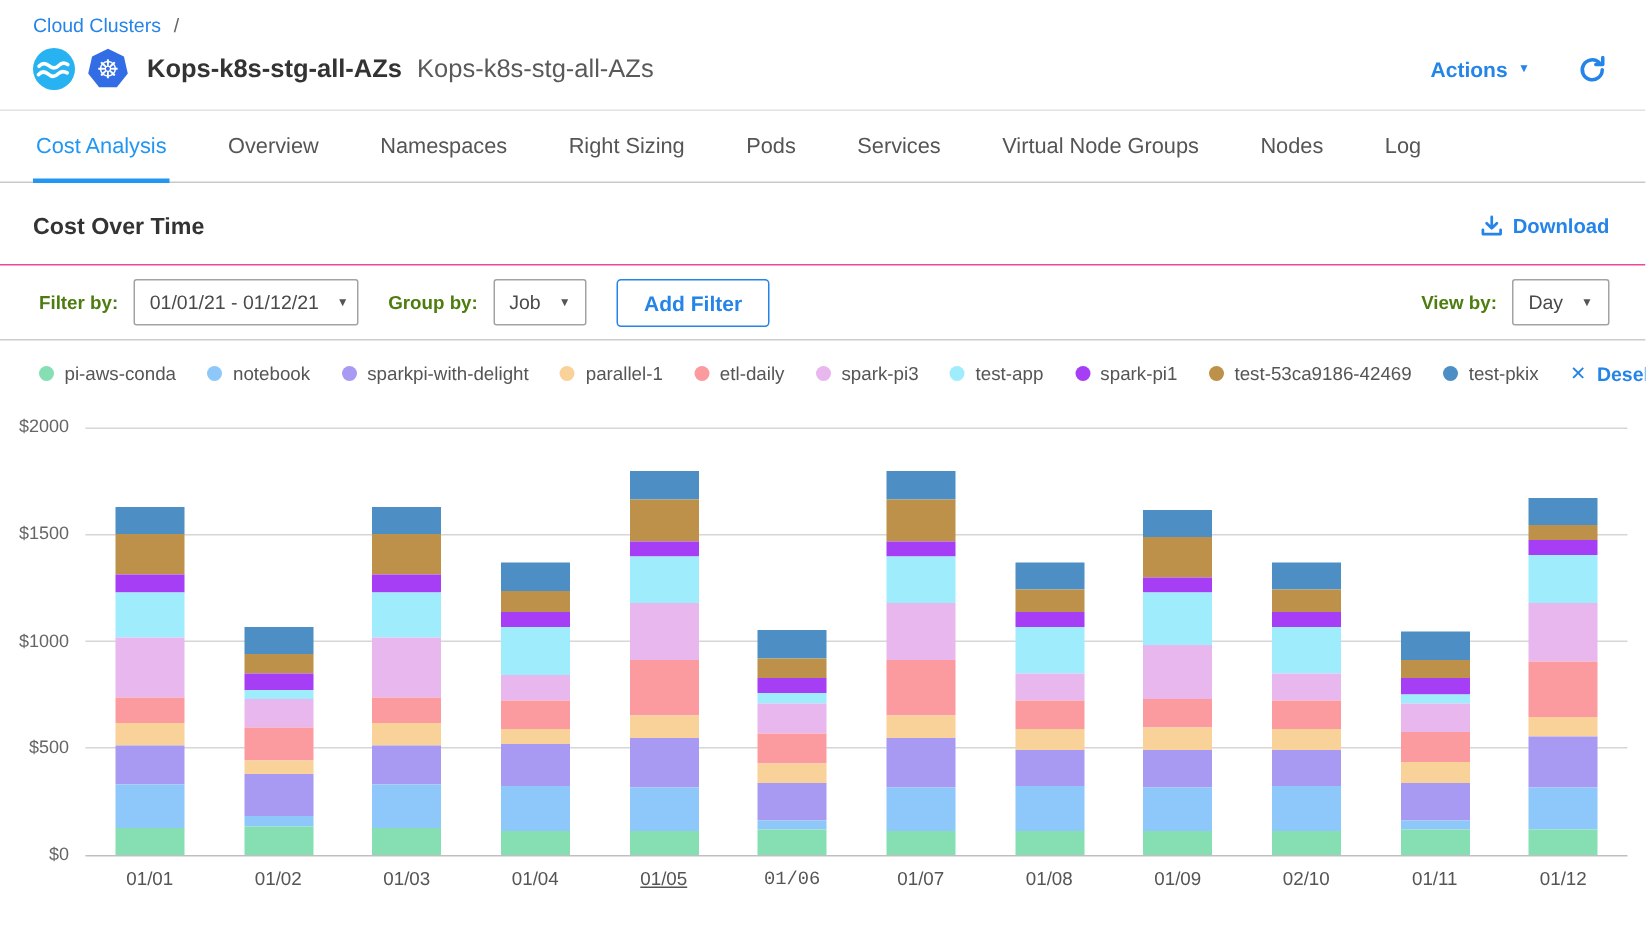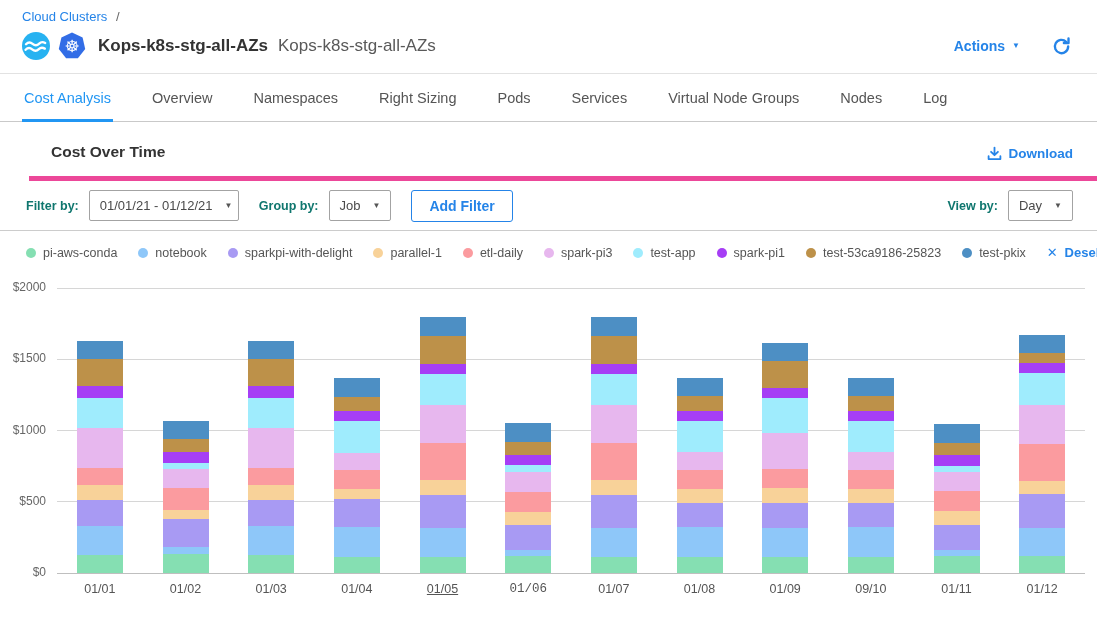--- a/index.html
+++ b/index.html
@@ -42,39 +42,38 @@
   .tab {
     padding: 16px 2px 13px 2px;
     font-size: 14.5px; color: #555;
     cursor: pointer; border-bottom: 3px solid transparent;
     margin-bottom: -1px; white-space: nowrap;
   }
   .tab.active { color: #2196f3; border-bottom-color: #2196f3; }
 
   
   .section-row {
-    display: flex; align-items: flex-end;
+    display: flex; align-items: flex-start;
     padding: 21px 24px 15px 22px;
-    border-bottom: 5px solid #ec4899;
-    margin-left: 29px;
+    border-bottom: 1px solid #ec4899;
   }
   .section-title { font-size: 15.5px; font-weight: bold; color: #333; }
   .download-link {
     margin-left: auto; display: flex; align-items: center; gap: 7px;
     color: #2584e8; font-weight: bold; font-size: 13.5px;
     background: none; border: none; font-family: inherit; cursor: pointer;
   }
 
   
   .filter-bar {
     display: flex; align-items: center;
     height: 50px; padding: 0 24px 0 26px;
     border-bottom: 1px solid #cccccc;
   }
-  .filter-label { font-weight: bold; font-size: 12.5px; color: #0f766e; margin-right: 10px; white-space: nowrap; }
+  .filter-label { font-weight: bold; font-size: 12.5px; color: #4d7c0f; margin-right: 10px; white-space: nowrap; }
   .select-box {
     display: flex; align-items: center; justify-content: space-between;
     border: 1px solid #a3a3a3; border-radius: 2px; background: #fff;
     padding: 7px 10px; font-size: 13px; color: #4a4a4a; cursor: pointer;
     gap: 12px; white-space: nowrap;
   }
   .select-box .caret { color: #555; }
   .sb-date { width: 150px; margin-right: 20px; }
   .sb-group { margin-right: 20px; }
   .add-filter-button {
@@ -226,21 +225,21 @@
       <span class="legend-item">
         <span class="legend-dot" style="background: rgb(159, 236, 253);"></span>
         <span class="legend-label">test-app</span>
       </span>
       <span class="legend-item">
         <span class="legend-dot" style="background: rgb(166, 62, 245);"></span>
         <span class="legend-label">spark-pi1</span>
       </span>
       <span class="legend-item">
         <span class="legend-dot" style="background: rgb(189, 145, 73);"></span>
-        <span class="legend-label">test-53ca9186-25823</span>
+        <span class="legend-label">test-53ca9186-42469</span>
       </span>
       <span class="legend-item">
         <span class="legend-dot" style="background: rgb(77, 143, 196);"></span>
         <span class="legend-label">test-pkix</span>
       </span>
       <button class="deselect-all" id="deselect-all">
       <span class="deselect-x">✕</span>
       <span>Deselect All</span>
     </button>
   </div>
@@ -374,21 +373,21 @@
           <div class="bar-segment" style="flex-grow: 210; background: rgb(142, 199, 249);"></div>
           <div class="bar-segment" style="flex-grow: 165; background: rgb(168, 154, 243);"></div>
           <div class="bar-segment" style="flex-grow: 100; background: rgb(248, 210, 153);"></div>
           <div class="bar-segment" style="flex-grow: 135; background: rgb(251, 155, 159);"></div>
           <div class="bar-segment" style="flex-grow: 125; background: rgb(231, 183, 238);"></div>
           <div class="bar-segment" style="flex-grow: 220; background: rgb(159, 236, 253);"></div>
           <div class="bar-segment" style="flex-grow: 70; background: rgb(166, 62, 245);"></div>
           <div class="bar-segment" style="flex-grow: 100; background: rgb(189, 145, 73);"></div>
           <div class="bar-segment" style="flex-grow: 130; background: rgb(77, 143, 196);"></div>
         </div>
-        <div class="xtick" style="left: 79.1667%;">09/10</div>
+        <div class="xtick" style="left: 79.1667%;">02/10</div>
         <div class="bar" style="left: 87.5%; height: 52.15%;">
           <div class="bar-segment" style="flex-grow: 118; background: rgb(133, 223, 178);"></div>
           <div class="bar-segment" style="flex-grow: 45; background: rgb(142, 199, 249);"></div>
           <div class="bar-segment" style="flex-grow: 175; background: rgb(168, 154, 243);"></div>
           <div class="bar-segment" style="flex-grow: 95; background: rgb(248, 210, 153);"></div>
           <div class="bar-segment" style="flex-grow: 140; background: rgb(251, 155, 159);"></div>
           <div class="bar-segment" style="flex-grow: 135; background: rgb(231, 183, 238);"></div>
           <div class="bar-segment" style="flex-grow: 45; background: rgb(159, 236, 253);"></div>
           <div class="bar-segment" style="flex-grow: 75; background: rgb(166, 62, 245);"></div>
           <div class="bar-segment" style="flex-grow: 85; background: rgb(189, 145, 73);"></div>

